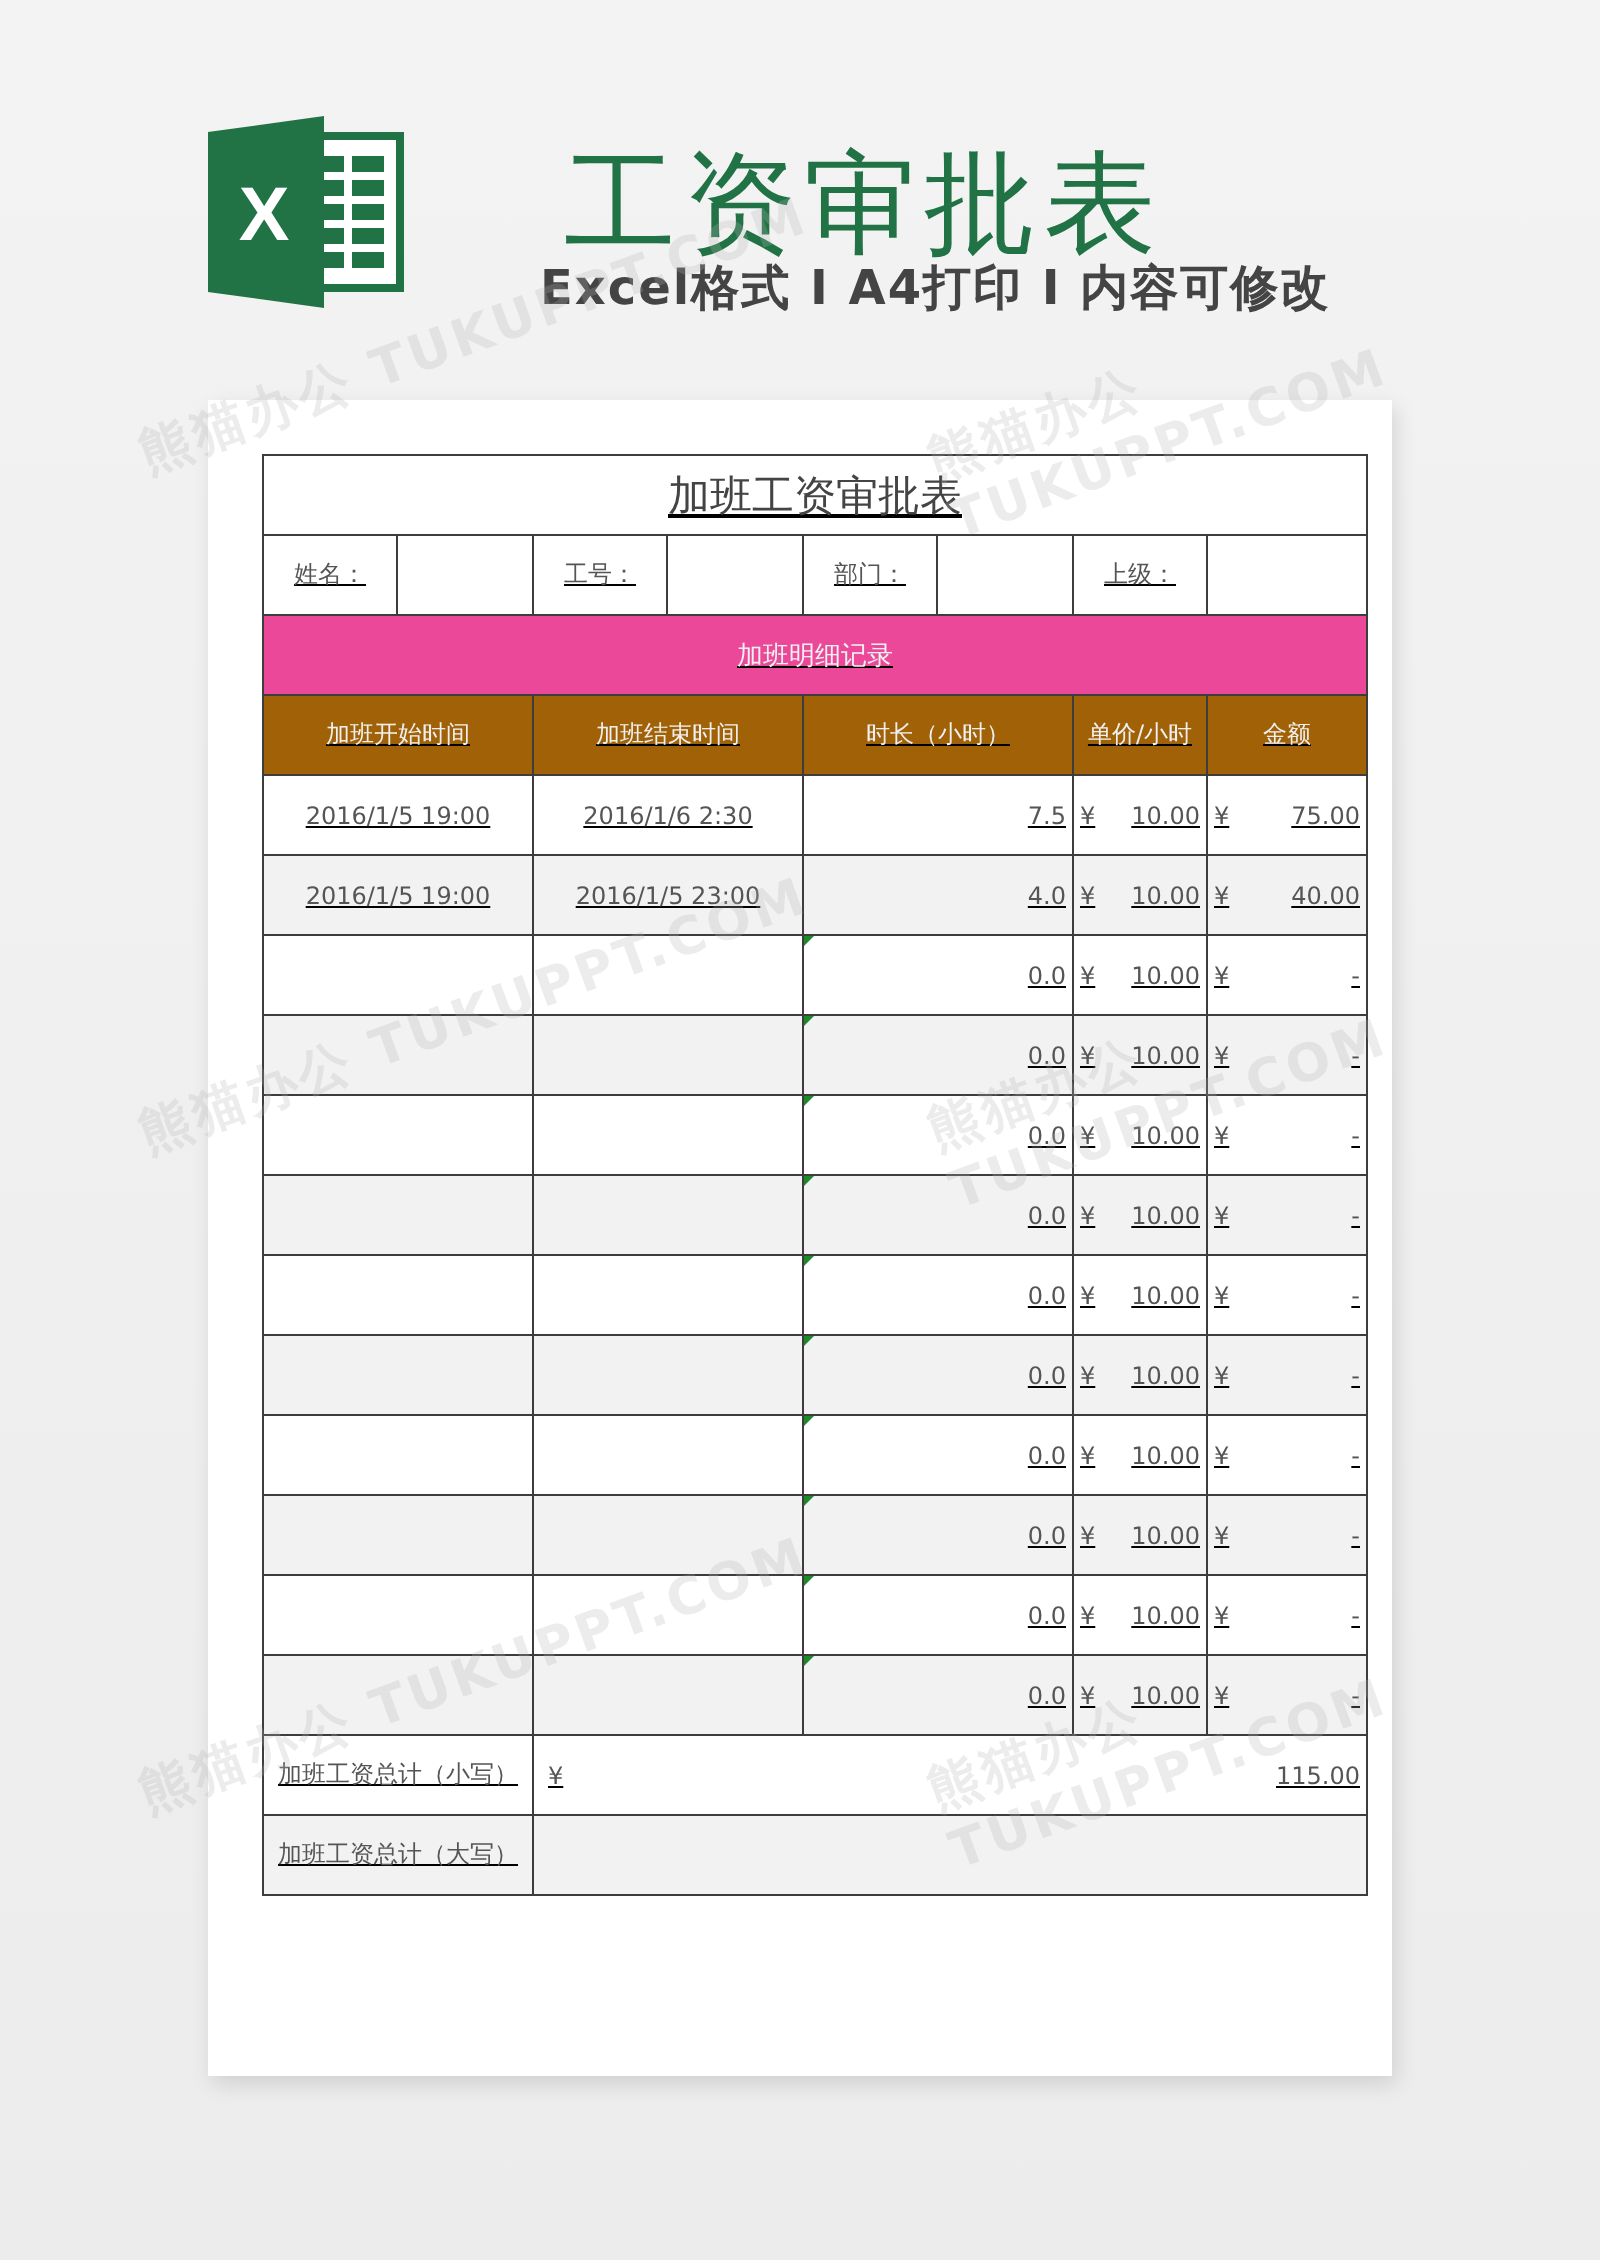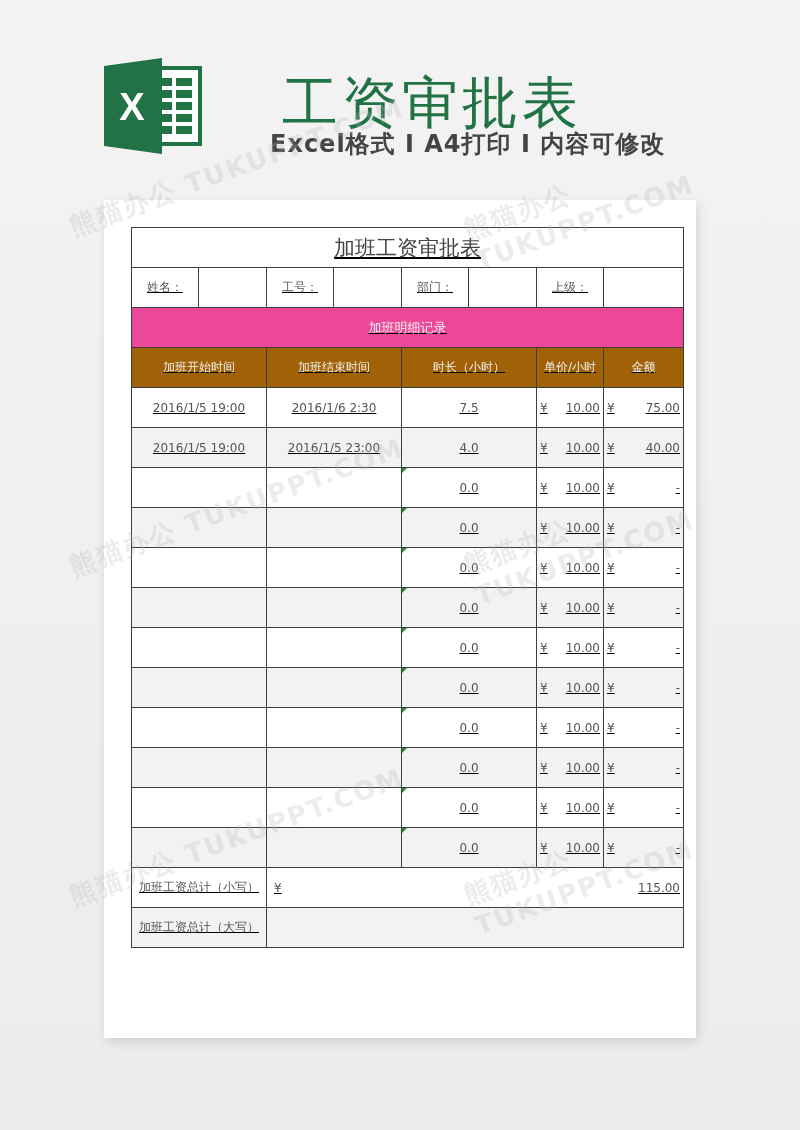--- a/index.html
+++ b/index.html
@@ -11,21 +11,21 @@
   .paper{position:absolute;left:104px;top:200px;width:592px;height:838px;background:#fff;box-shadow:2px 4px 10px rgba(0,0,0,0.12);}
   table.sheet{position:absolute;left:131px;top:227px;border-collapse:collapse;table-layout:fixed;width:552px;text-decoration:underline;}
   table.sheet td{border:1.5px solid #3d3d3d;height:40px;padding:0 3px;font-size:12px;color:#555;overflow:hidden;white-space:nowrap;box-sizing:border-box;}
   .t-title{text-align:center;font-size:21px !important;color:#444 !important;}
   .lbl{text-align:center;font-size:12px;color:#444;}
   .sec{background:#ec4899;color:#f0f0f0 !important;text-align:center;font-size:13px !important;}
   .hdr{background:#a16207;color:#f0f0f0 !important;text-align:center;}
   .c{text-align:center;}
   tr.alt td{background:#f2f2f2;}
   .money{display:flex;justify-content:space-between;align-items:center;}
-  .dur{position:relative;}
+  .dur{position:relative;text-align:right;}
   .tri{position:absolute;left:0;top:0;width:0;height:0;border-top:5px solid #1a8a2a;border-right:5px solid transparent;}
   .wm{position:absolute;color:rgba(180,180,180,0.25);font-size:26px;font-weight:bold;transform:rotate(-20deg);pointer-events:none;letter-spacing:2px;}
 </style>
 </head>
 <body>
 
 <div class="bg"></div>
 
 <svg class="logo" viewBox="0 0 100 96">
   <rect x="42" y="10" width="54" height="76" fill="#fff" stroke="#217346" stroke-width="4"></rect>

